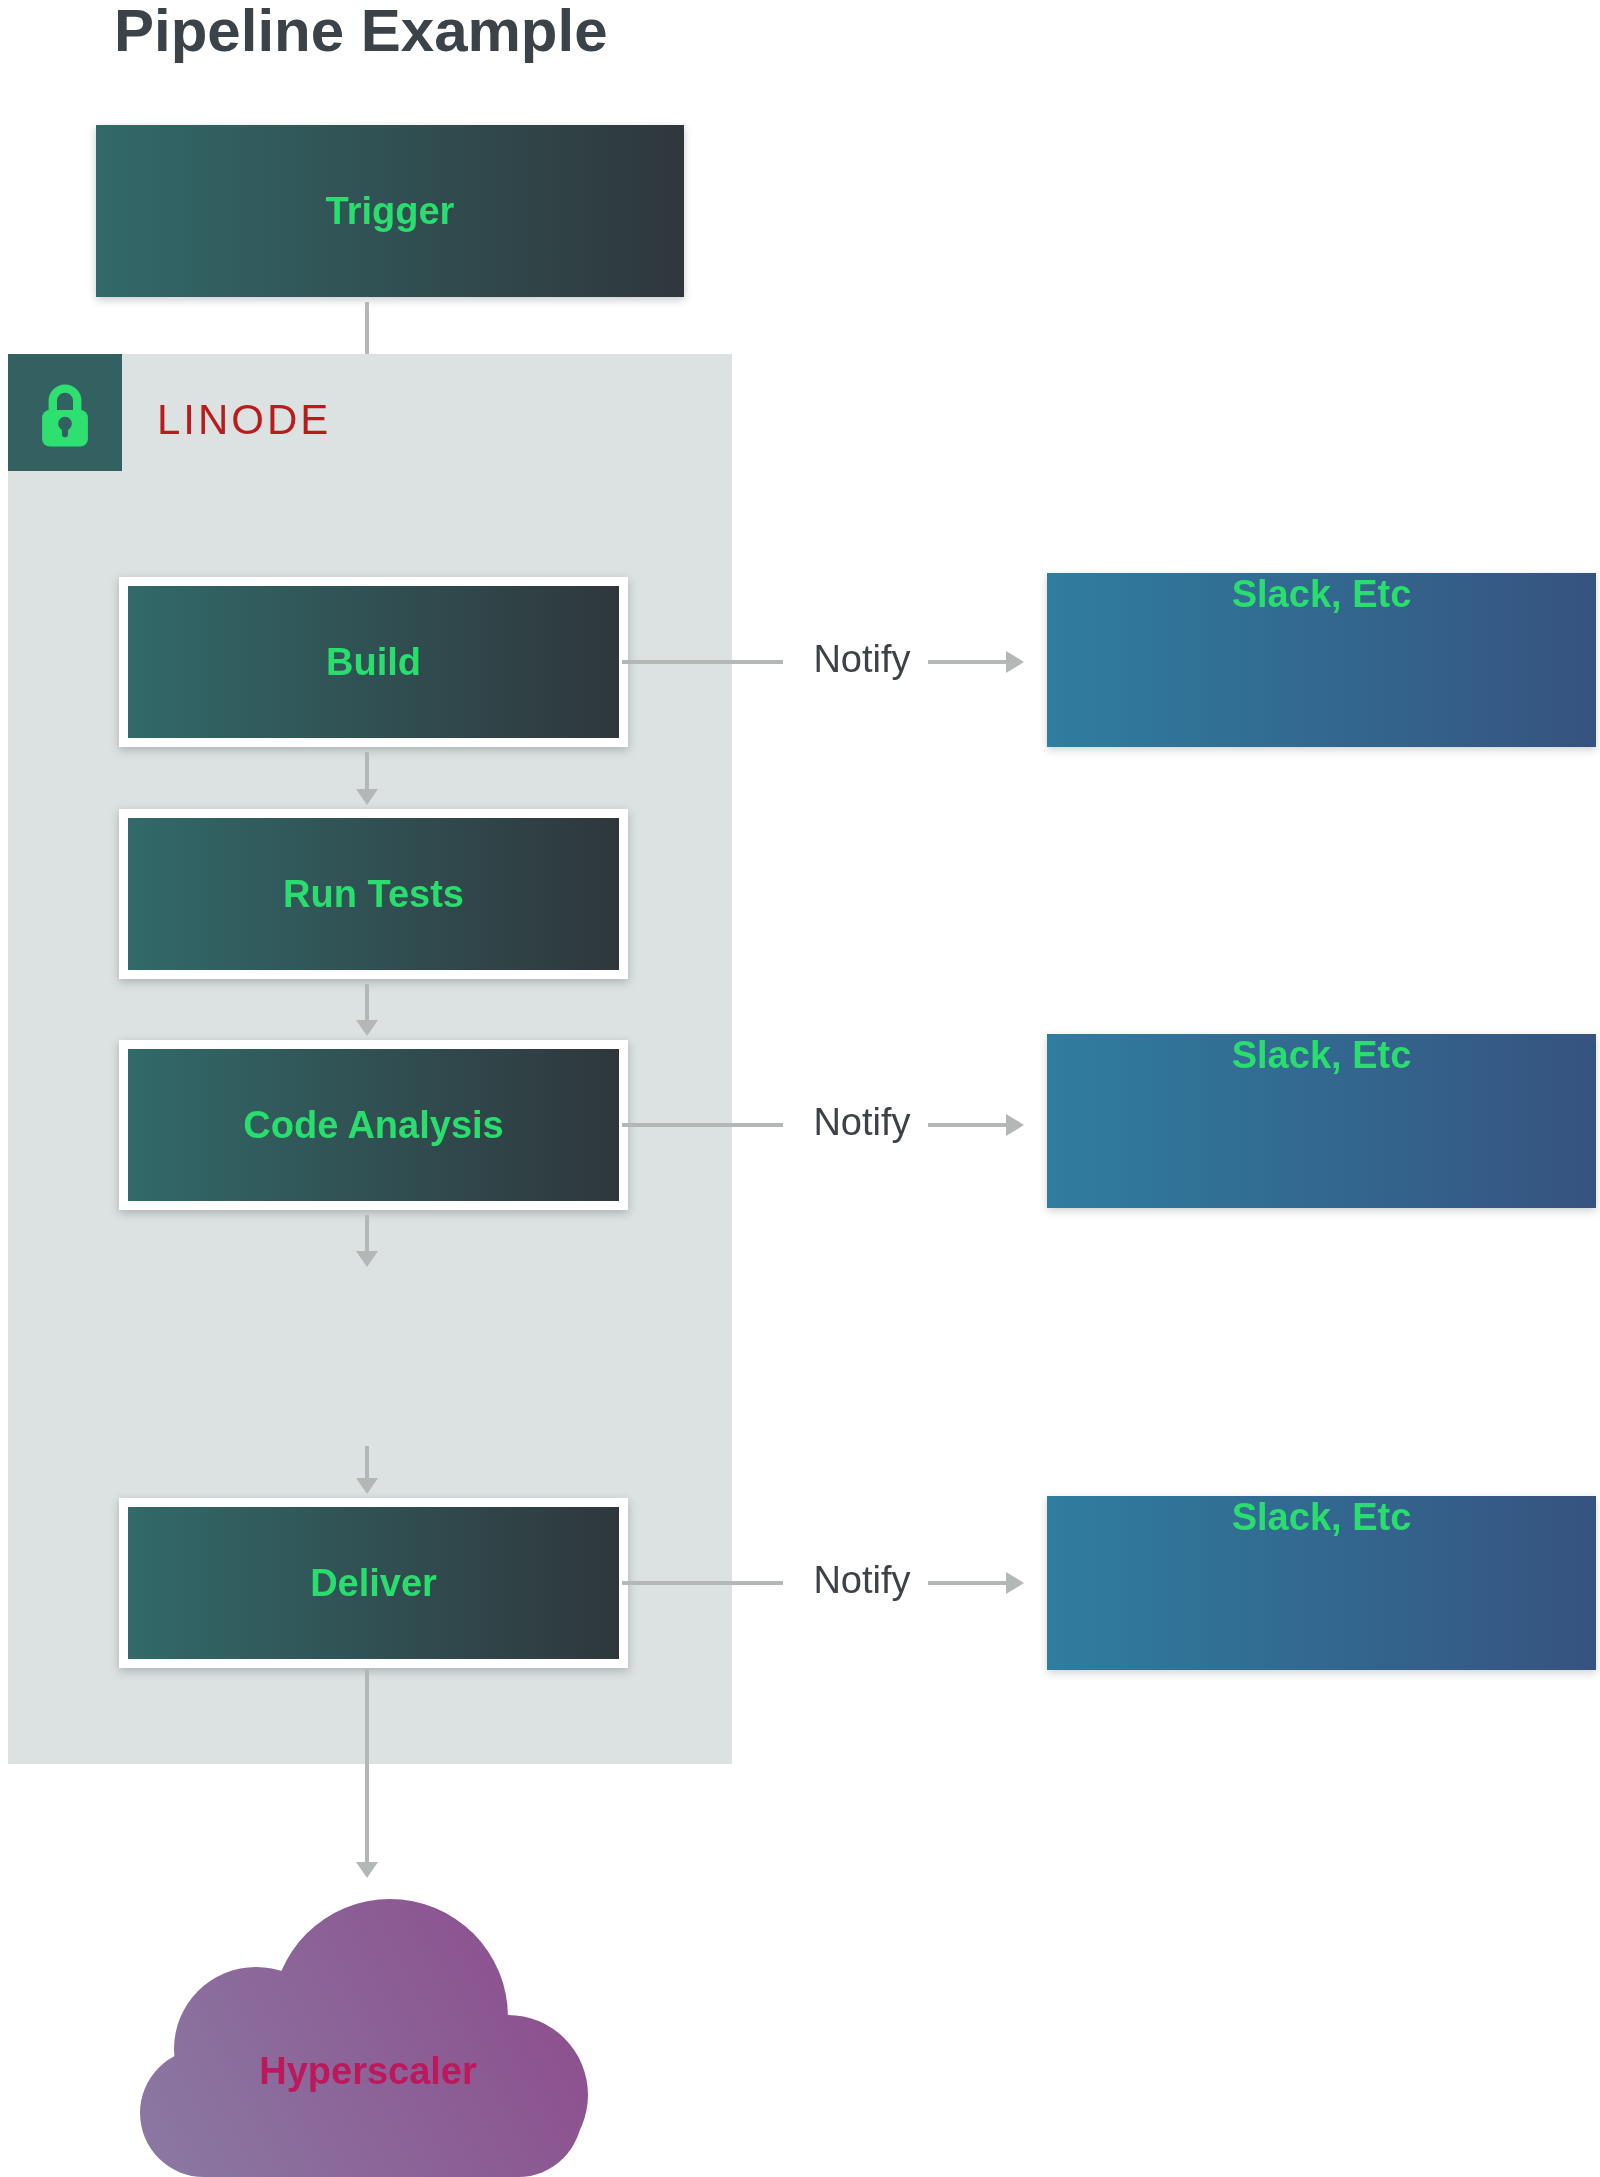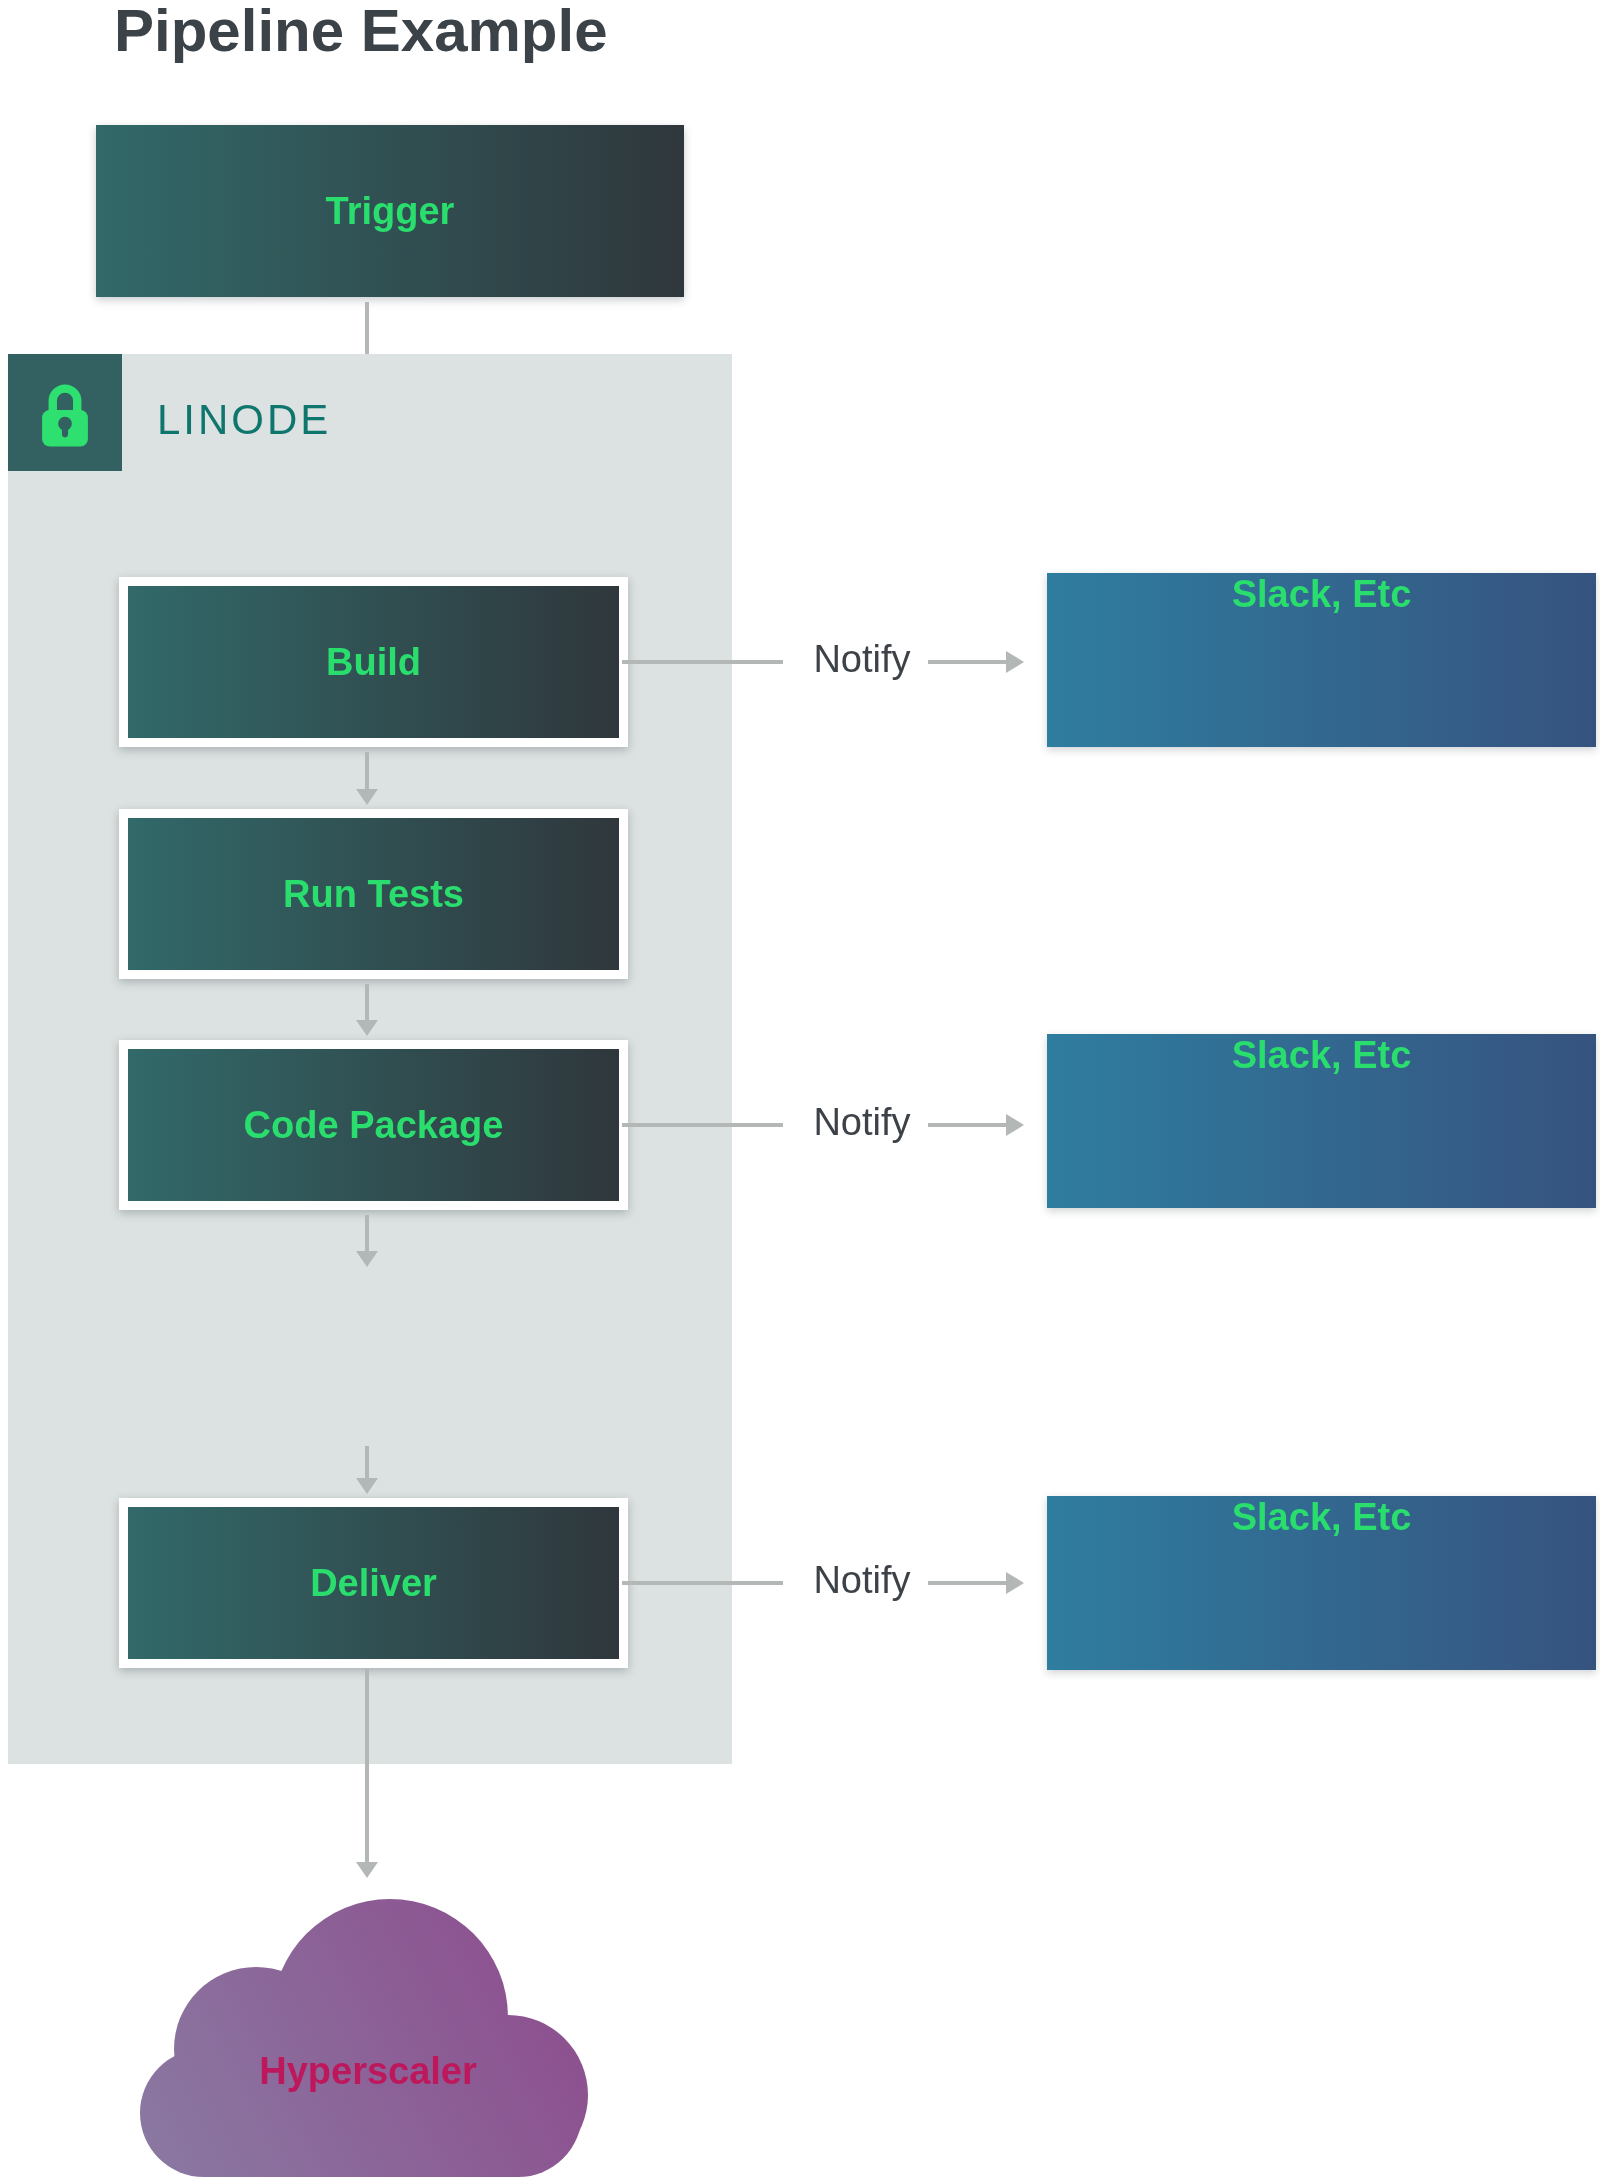--- a/index.html
+++ b/index.html
@@ -16,21 +16,21 @@
   .linode-container{
     position:absolute;left:8px;top:354px;width:724px;height:1410px;
     background:#dce2e1;
   }
   .lock-badge{
     position:absolute;left:8px;top:354px;width:114px;height:117px;
     background:#336161;display:flex;align-items:center;justify-content:center;
   }
   .linode-label{
     position:absolute;left:157px;top:396px;width:300px;
-    font-size:42px;font-weight:400;color:#0f766e;letter-spacing:3px;
+    font-size:42px;font-weight:400;color:#b91c1c;letter-spacing:3px;
   }
   
   .node-label{font-size:38px;font-weight:700;color:#29de6d;}
   .trigger{
     position:absolute;left:96px;top:125px;width:588px;height:172px;
     background:linear-gradient(90deg,#326969,#2f373c);
     display:flex;align-items:center;justify-content:center;
     box-shadow:0 3px 8px rgba(40,50,60,0.25);
   }
   .stage{
@@ -97,21 +97,21 @@
   </div>
   <div class="linode-label">LINODE</div>
 
   <div class="stage" style="top:577px">
     <span class="node-label">Build</span>
   </div>
   <div class="stage" style="top:809px">
     <span class="node-label">Run Tests</span>
   </div>
   <div class="stage" style="top:1040px">
-    <span class="node-label">Code Package</span>
+    <span class="node-label">Code Analysis</span>
   </div>
   <div class="stage" style="top:1498px">
     <span class="node-label">Deliver</span>
   </div>
 
   <div class="varrow" style="left:356px;top:752px;height:53px">
     <i class="shaft"></i>
       <i class="head"></i>
   </div>
   <div class="varrow" style="left:356px;top:984px;height:52px">

